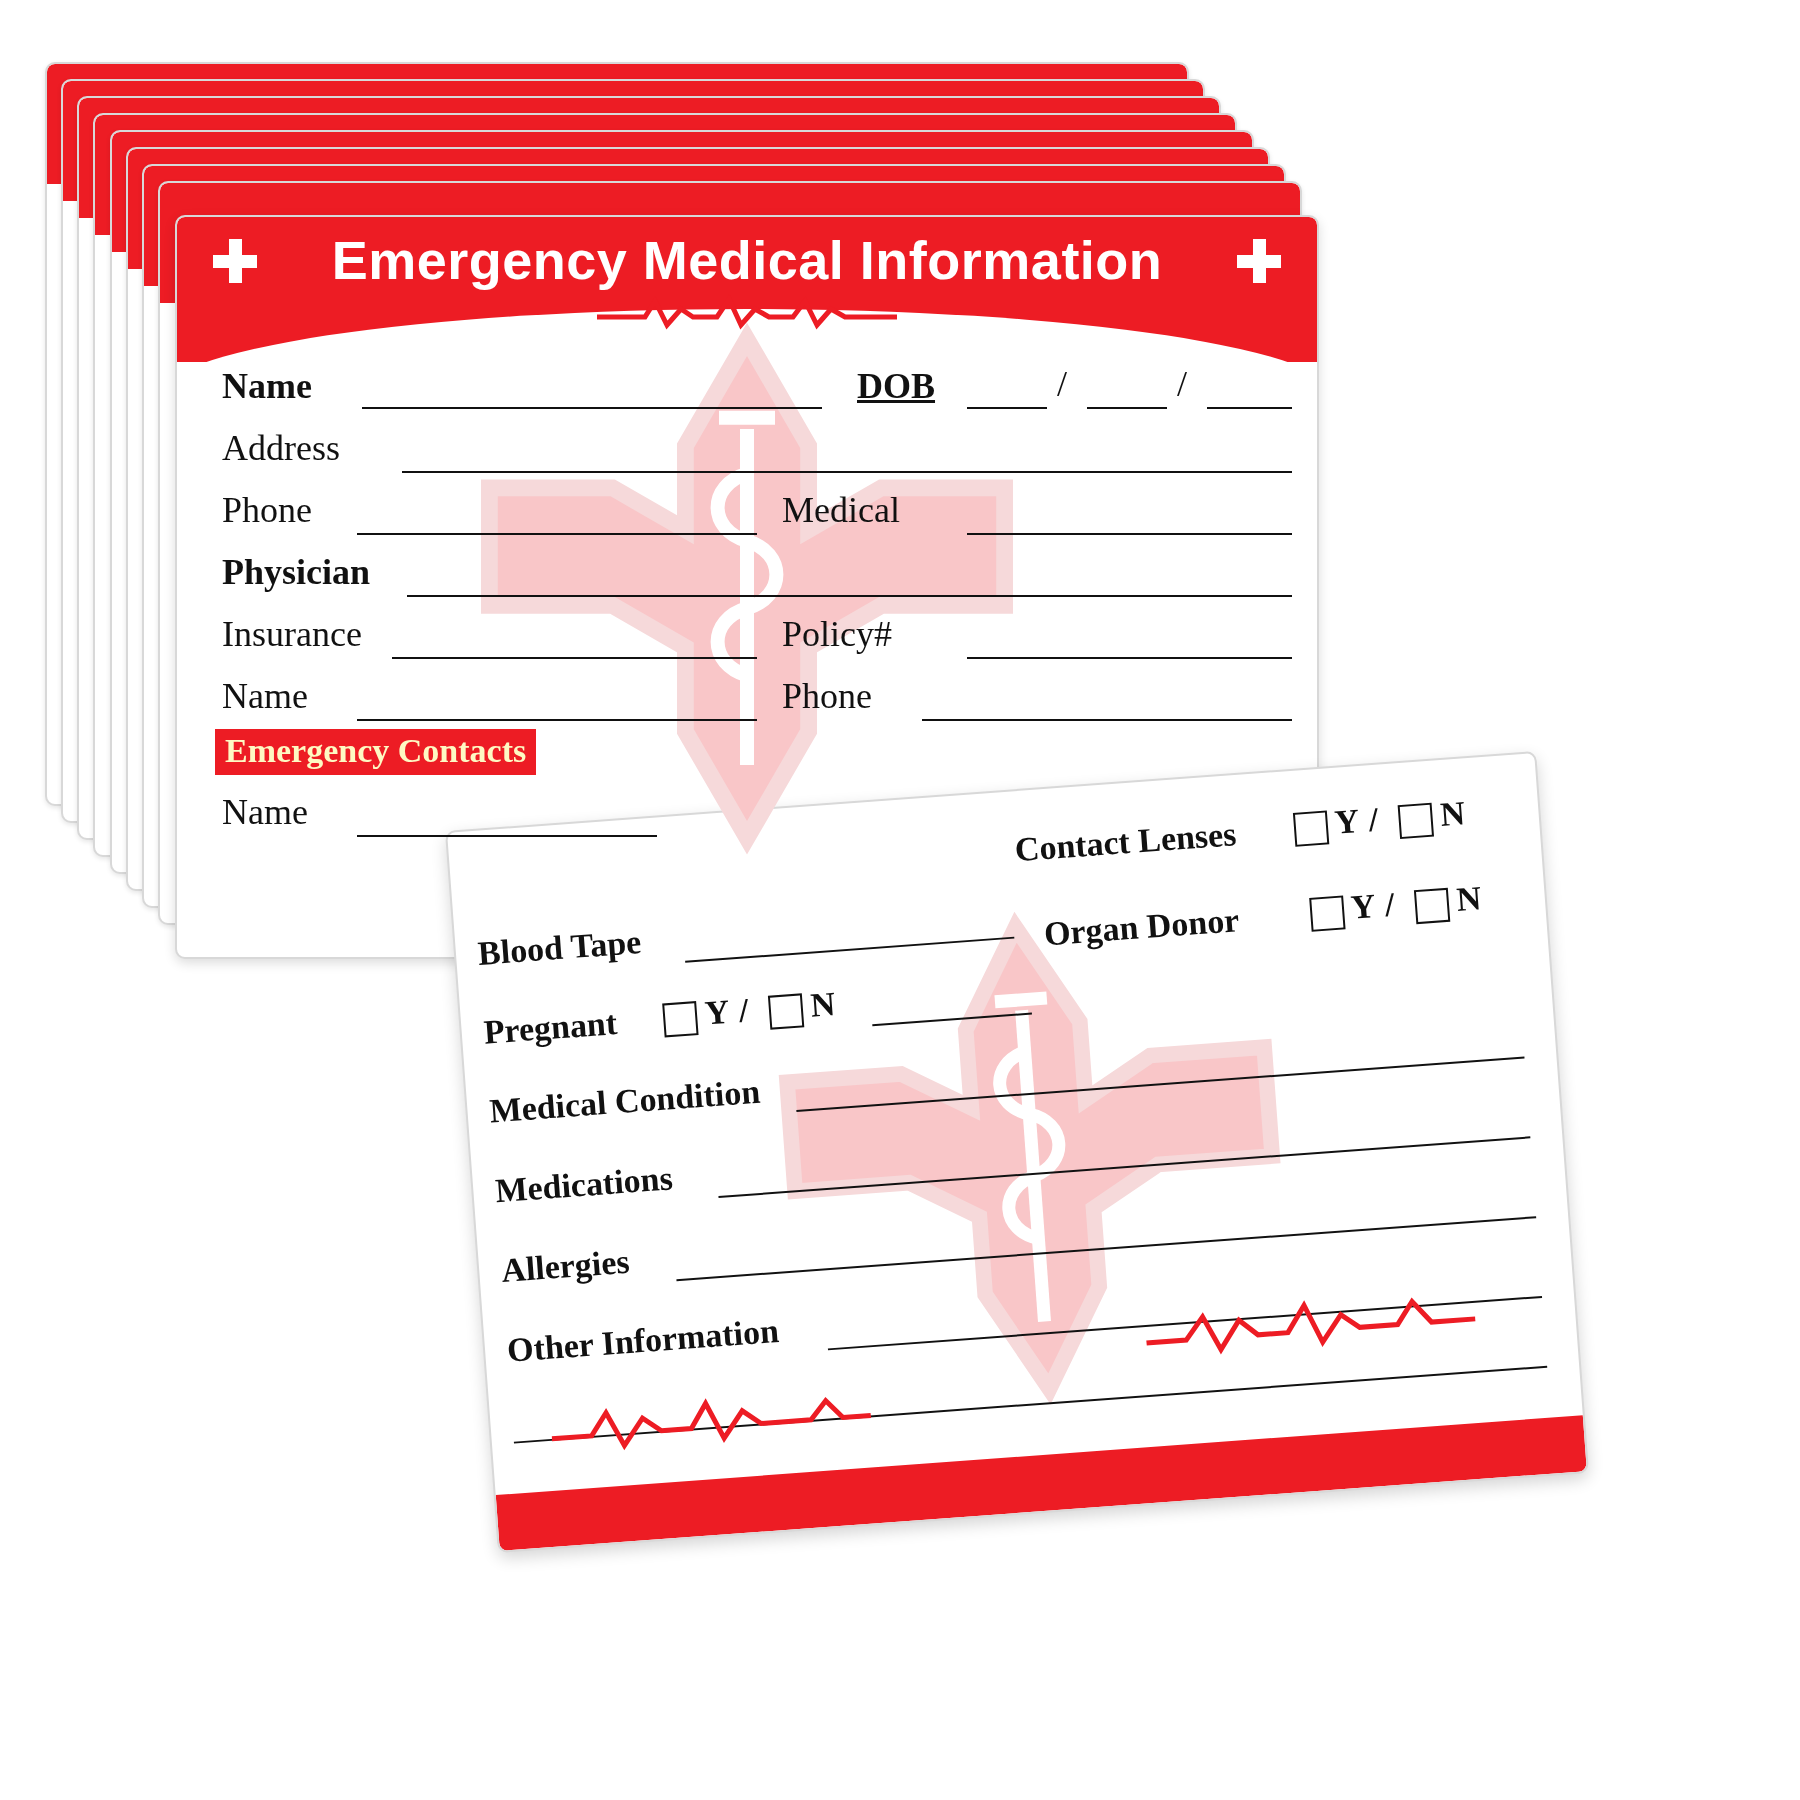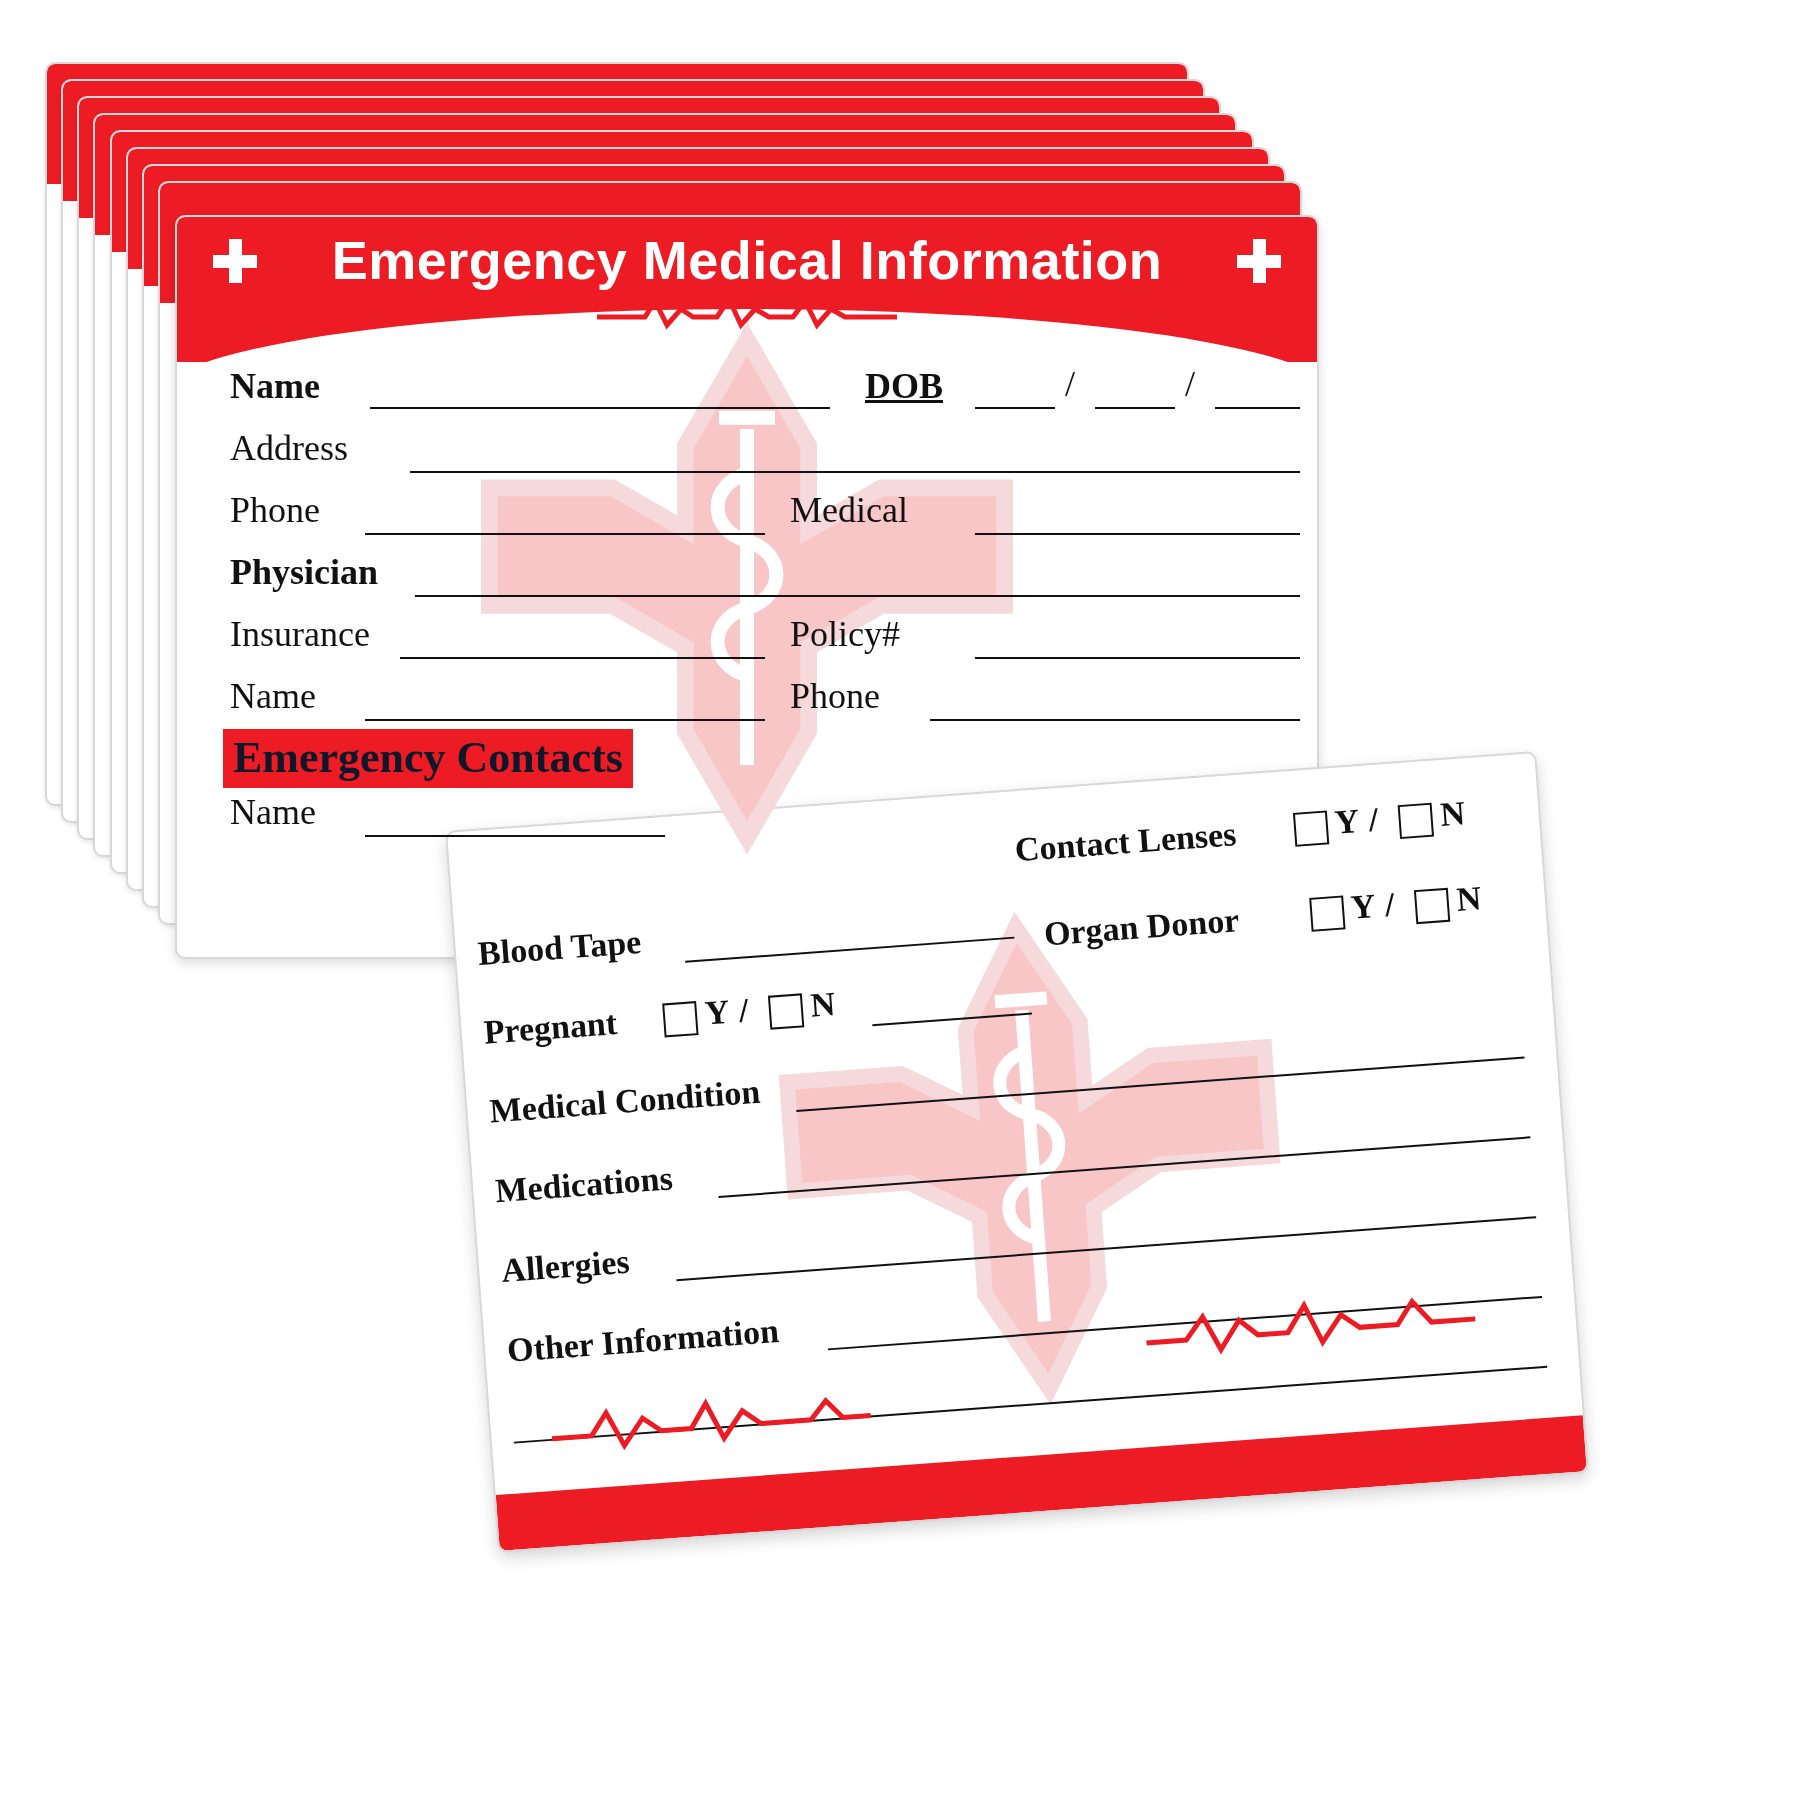--- a/index.html
+++ b/index.html
@@ -106,21 +106,21 @@
   
   .watermark {
     position: absolute;
     opacity: 1;
     z-index: 1;
     pointer-events: none;
   }
 
   .fields {
     position: absolute;
-    left: 8px; top: 140px;
+    left: 0; top: 140px;
     width: 100%;
     z-index: 3;
   }
   .frow {
     position: relative;
     height: 62px;
   }
   .lbl {
     position: absolute;
     font-size: 36px;
@@ -130,23 +130,23 @@
   }
   .lbl.bold { font-weight: bold; }
   .rule {
     position: absolute;
     border-bottom: 2.5px solid #111;
     height: 0;
   }
   .ec-banner {
     position: absolute;
     background: #ed1c24;
-    color: #0f172a;
+    color: #fef9c3;
     font-weight: bold;
-    font-size: 44px;
+    font-size: 34px;
     padding: 3px 10px 5px 10px;
     font-family: "Liberation Serif", serif;
   }
 
   
   .card-back {
     position: absolute;
     left: 470px;
     top: 790px;
     width: 1090px;

